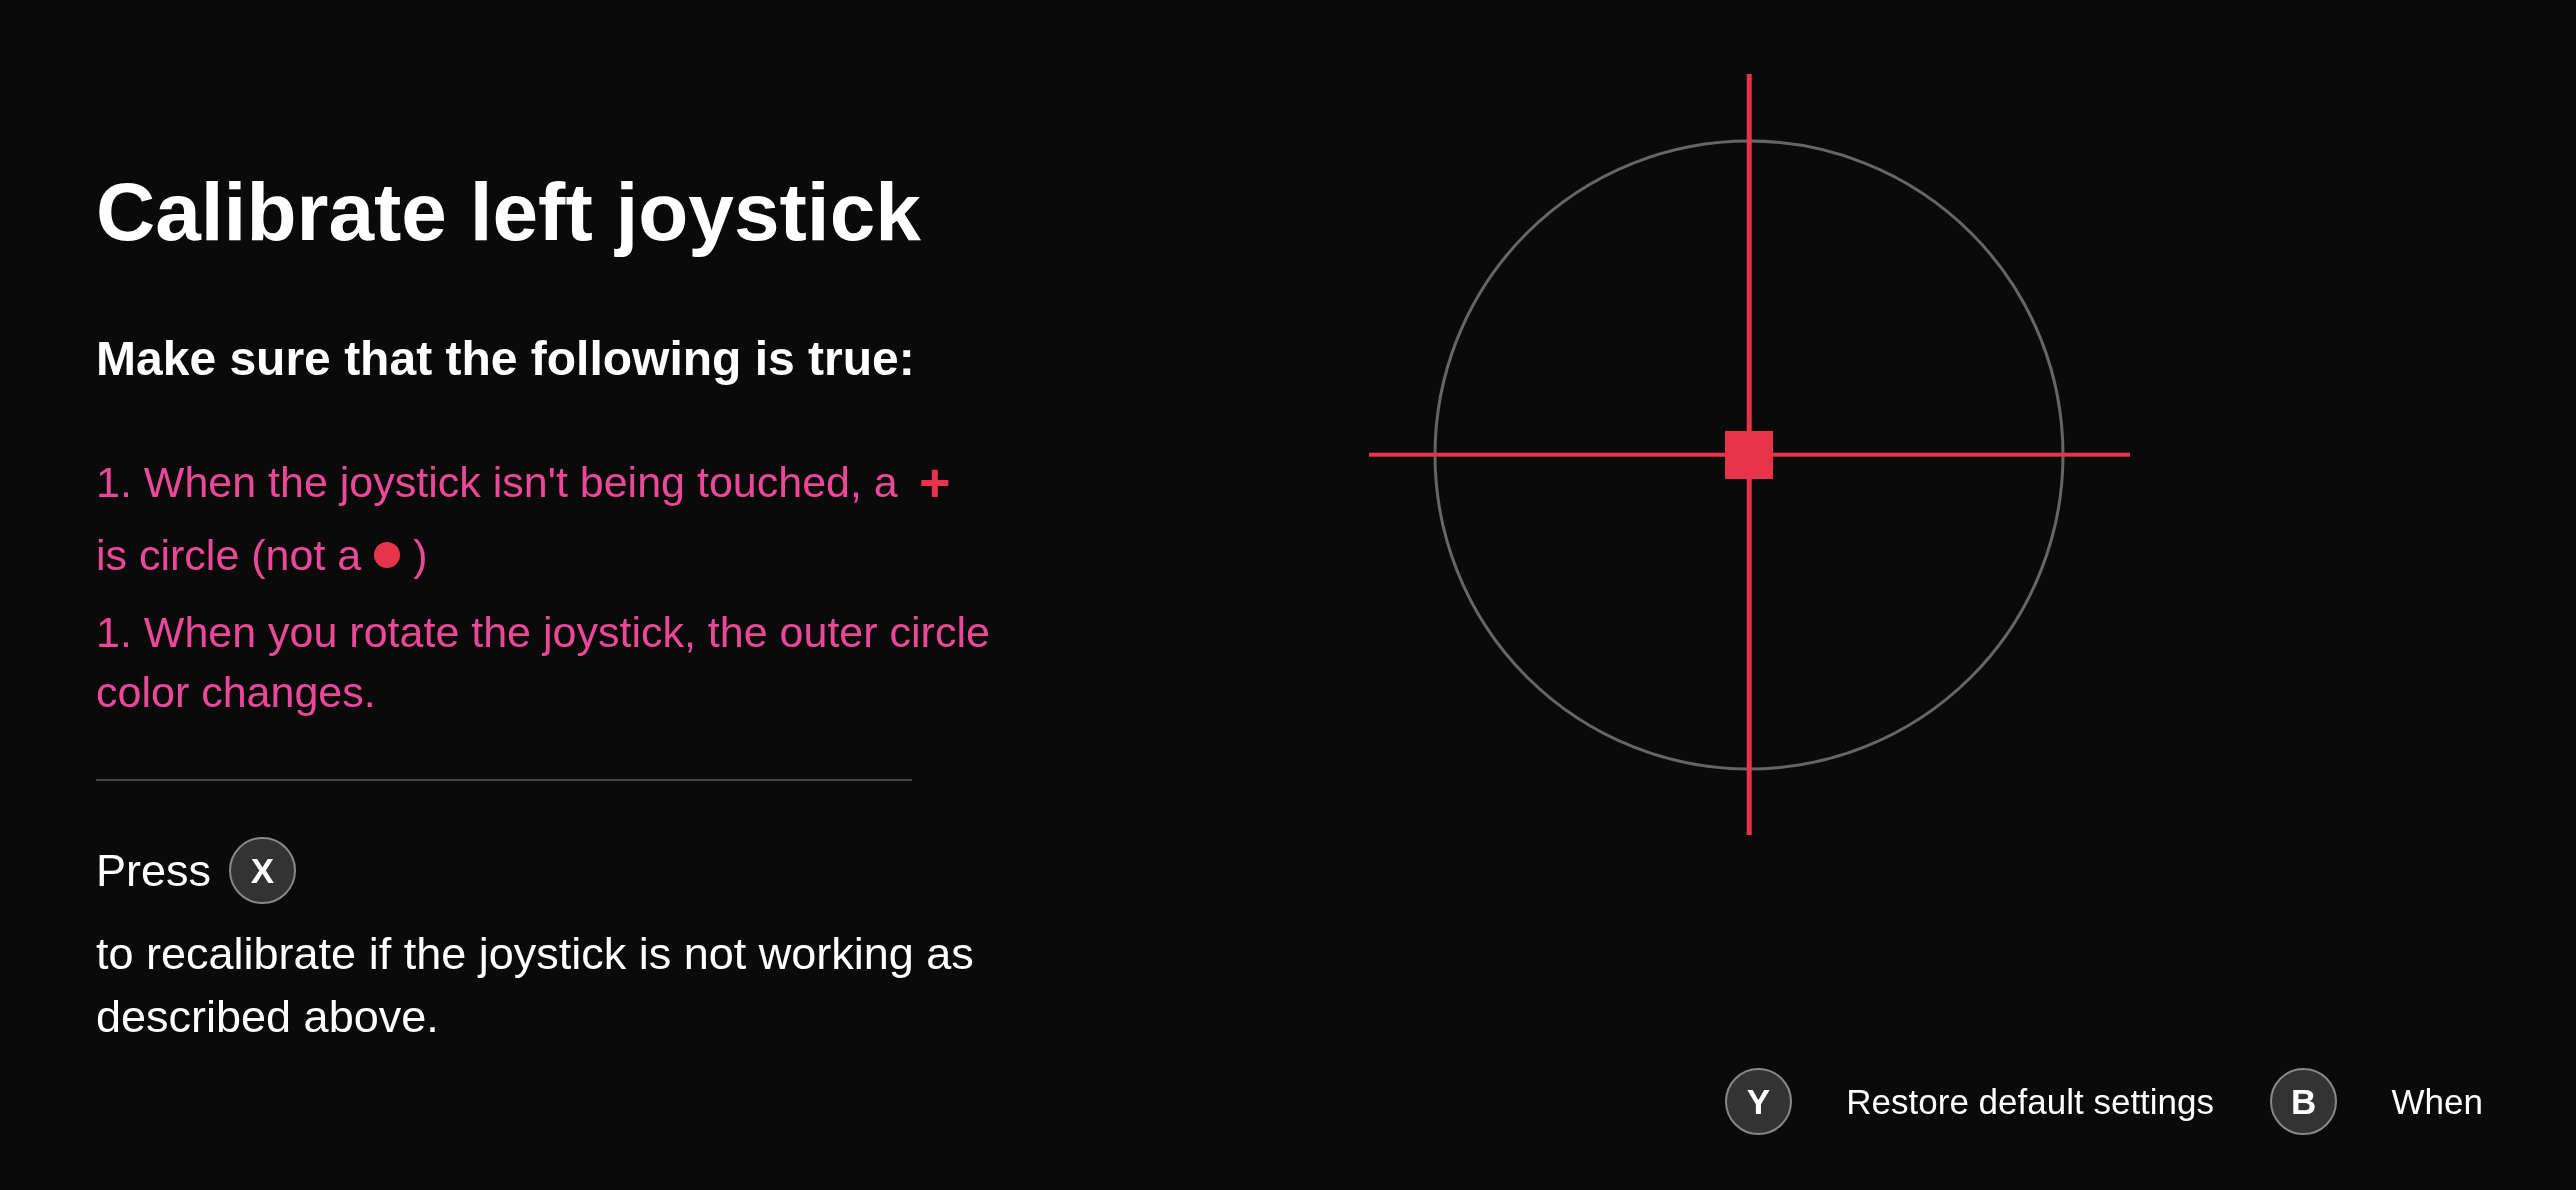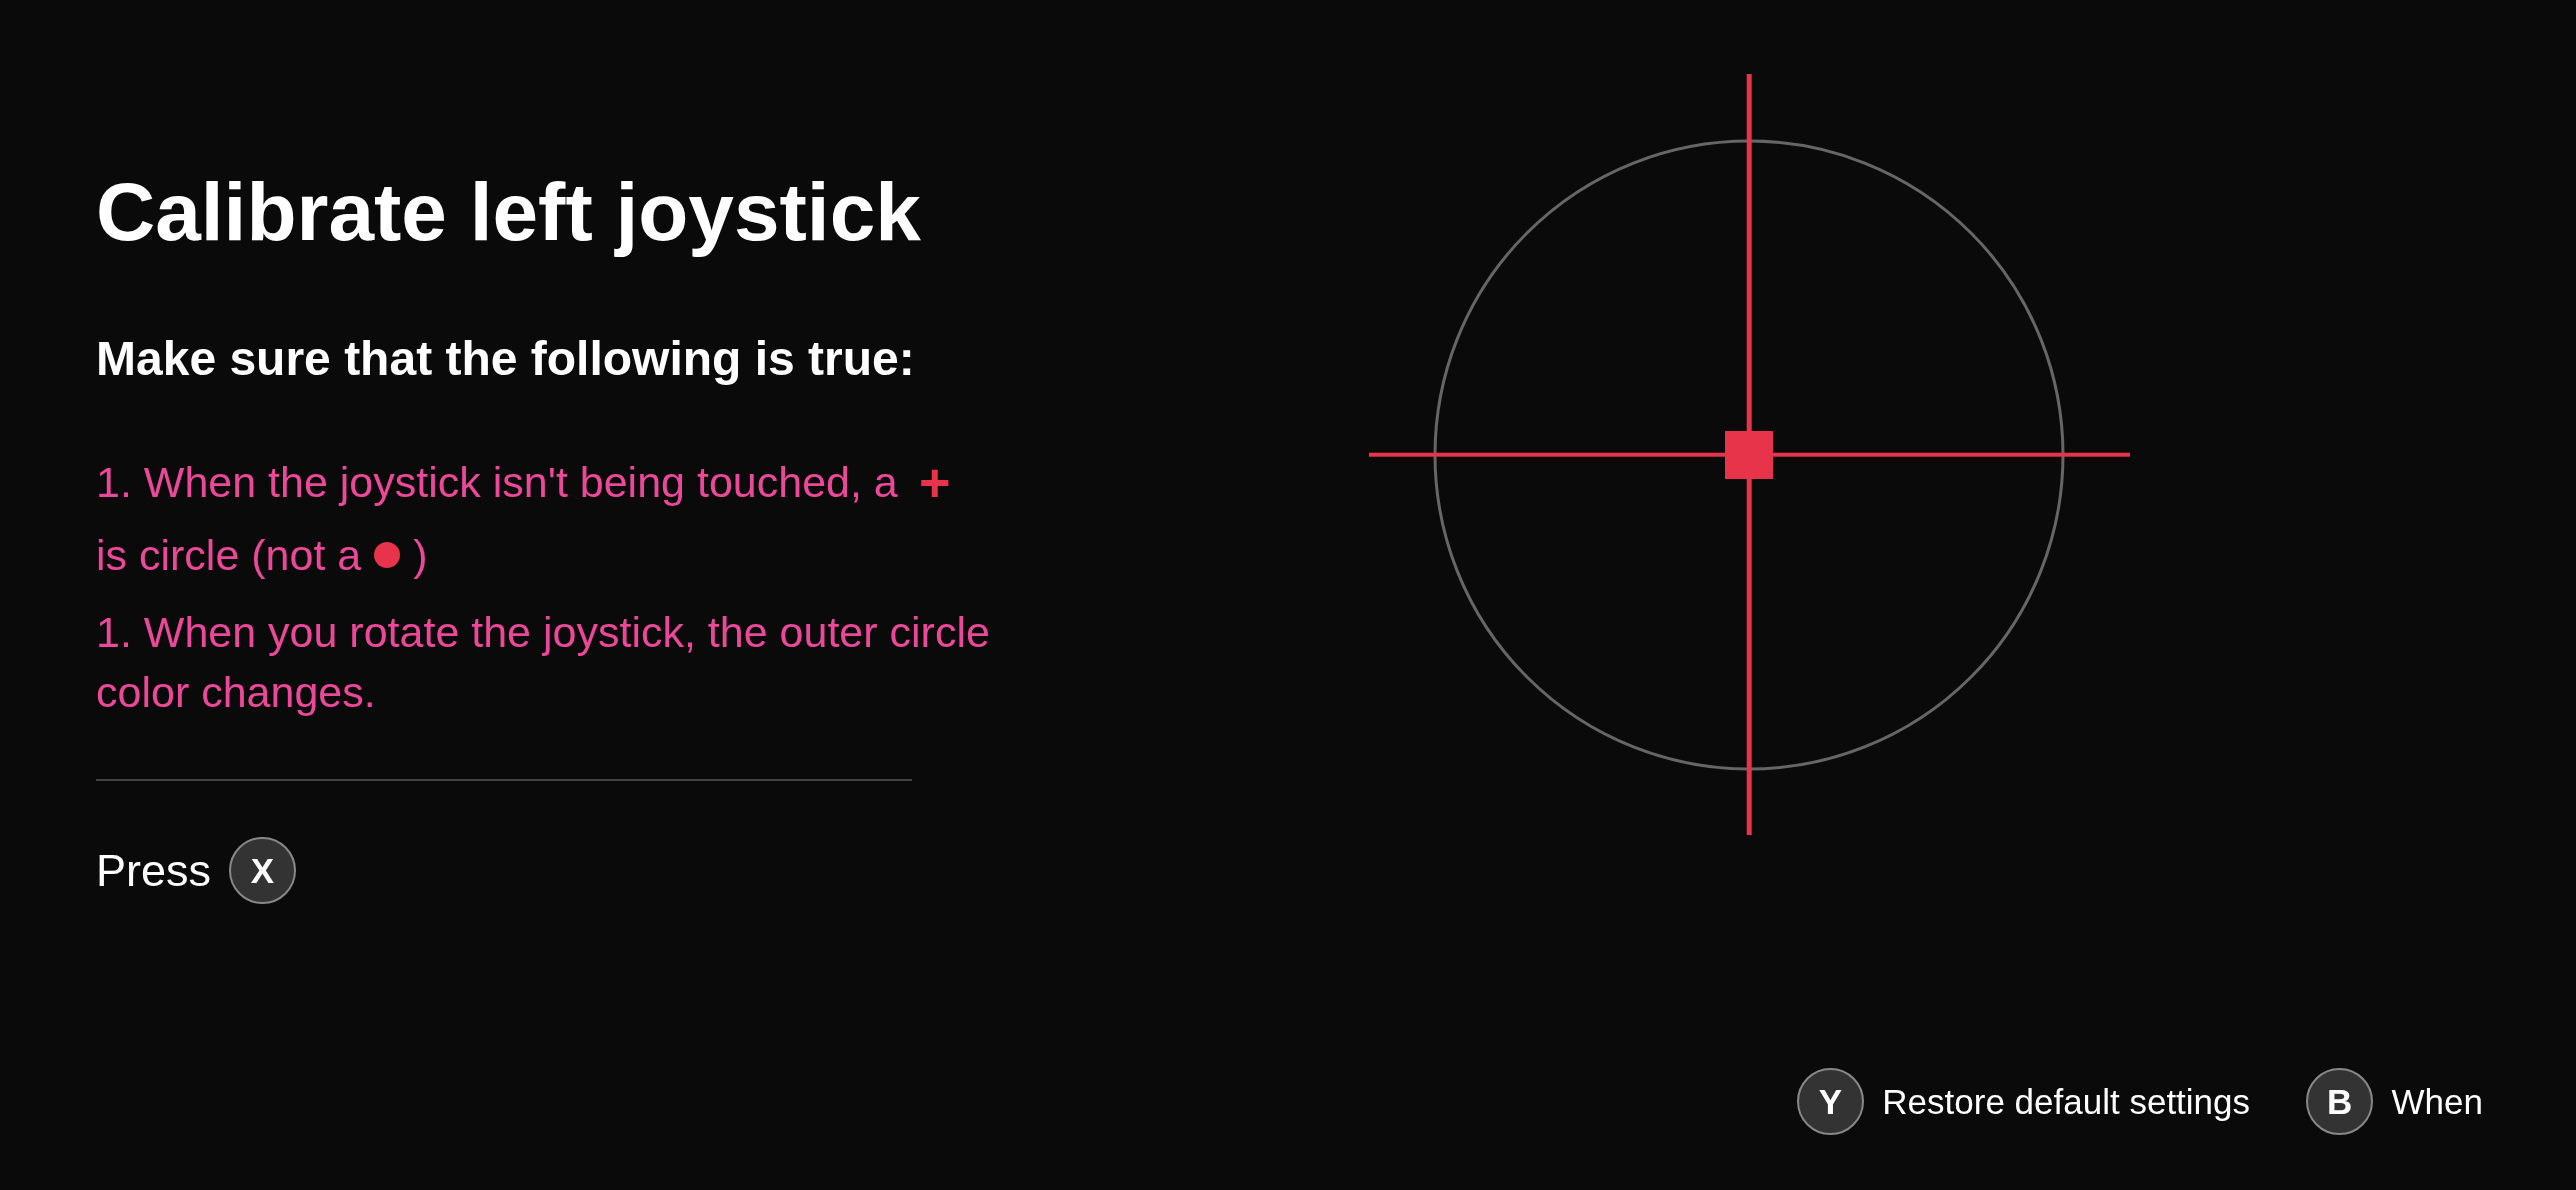--- a/index.html
+++ b/index.html
@@ -199,20 +199,21 @@
     .bottom-action {
       display: flex;
       align-items: center;
       gap: 18.5px;
     }
 
     .bottom-action-label {
       font-size: 35px;
       font-weight: 400;
       color: #ffffff;
+      margin-left: 36px;
     }
   </style>
 </head>
 <body>
 
 <div class="main-container">
   <div class="left-panel">
     <h1 class="page-title">Calibrate left joystick</h1>
 
     <h2 class="section-heading">Make sure that the following is true:</h2>
@@ -230,20 +231,21 @@
       <div class="instruction-item">
         <span>1. When you rotate the joystick, the outer circle color changes.</span>
       </div>
     </div>
 
     <div class="divider"></div>
 
     <div class="press-instruction">
       <span>Press</span>
       <span class="button-badge">X</span>
+      <span>to recalibrate if the joystick is not working as described above.</span>
     </div>
   </div>
 
   <div class="right-panel">
     <div class="joystick-diagram">
       <div class="outer-circle"></div>
       <div class="crosshair-line-h"></div>
       <div class="crosshair-line-v"></div>
       <div class="crosshair-center"></div>
     </div>

